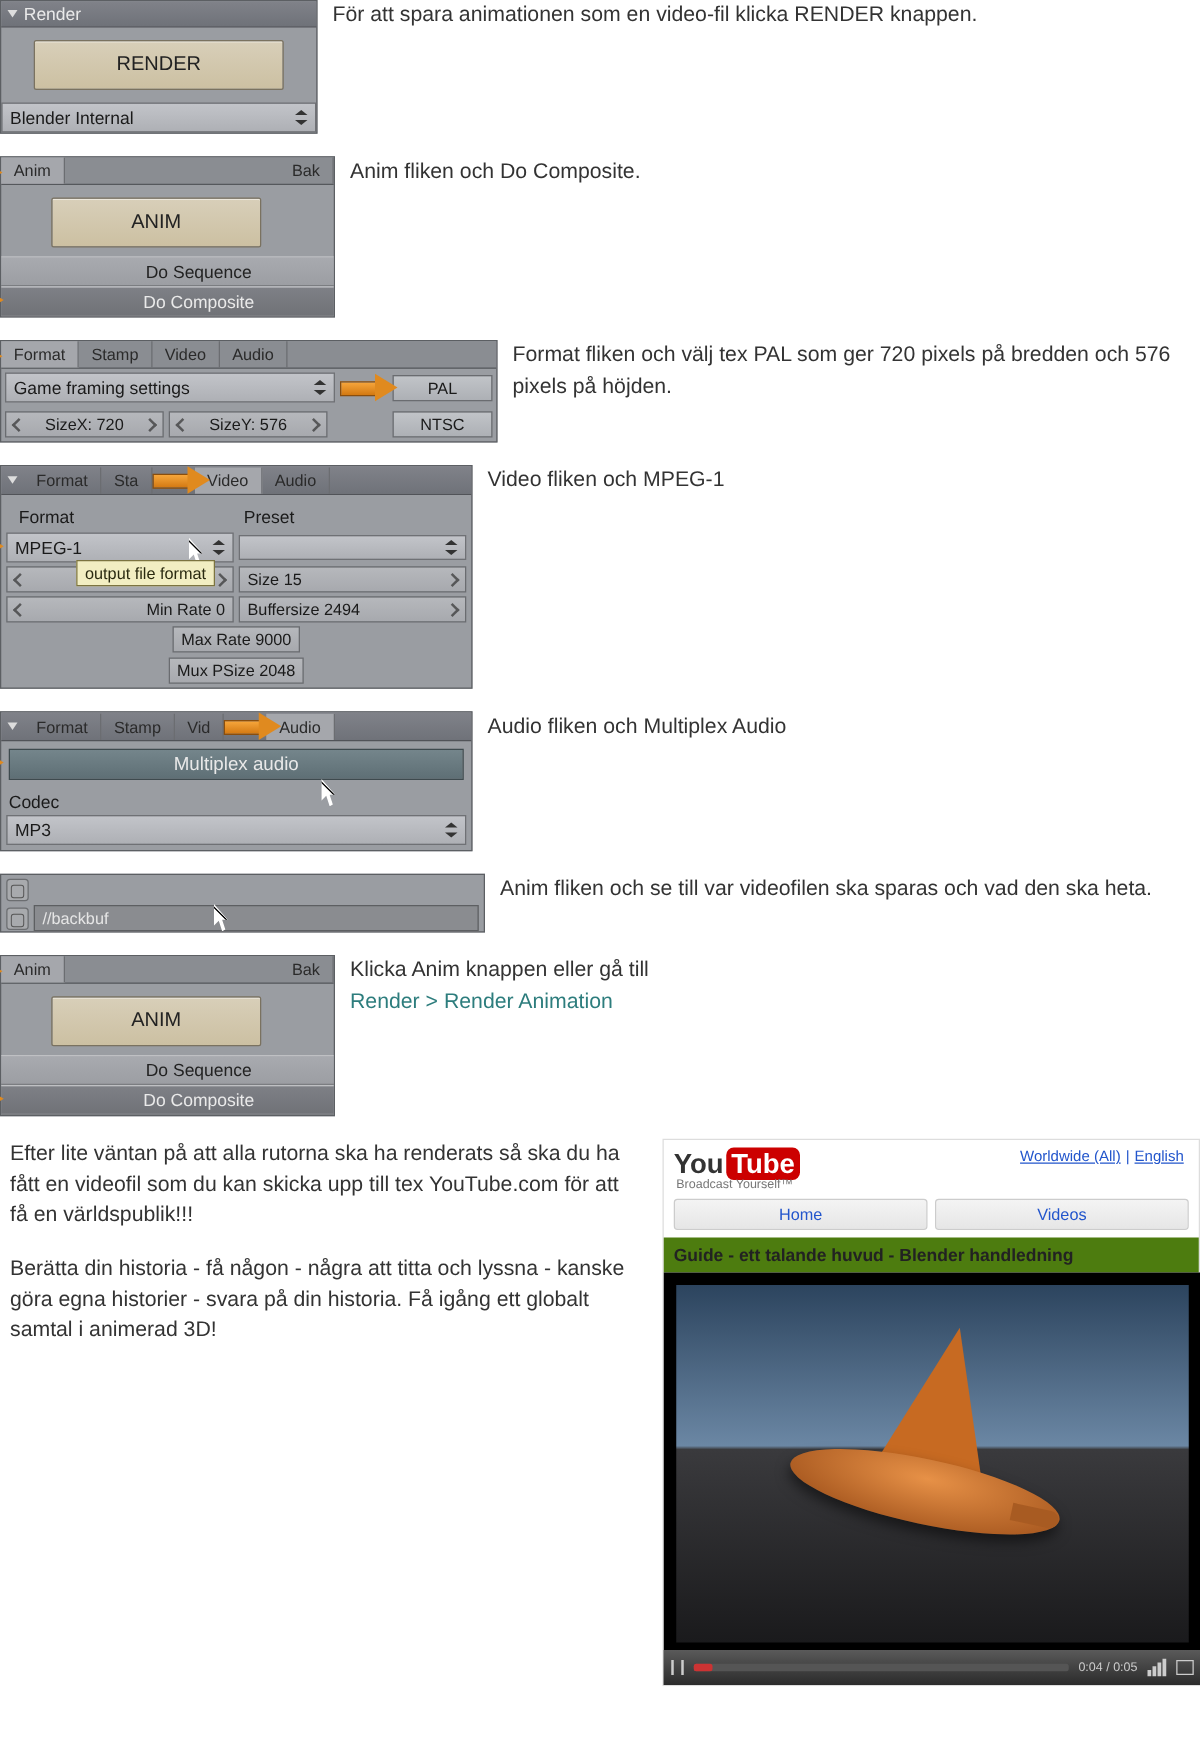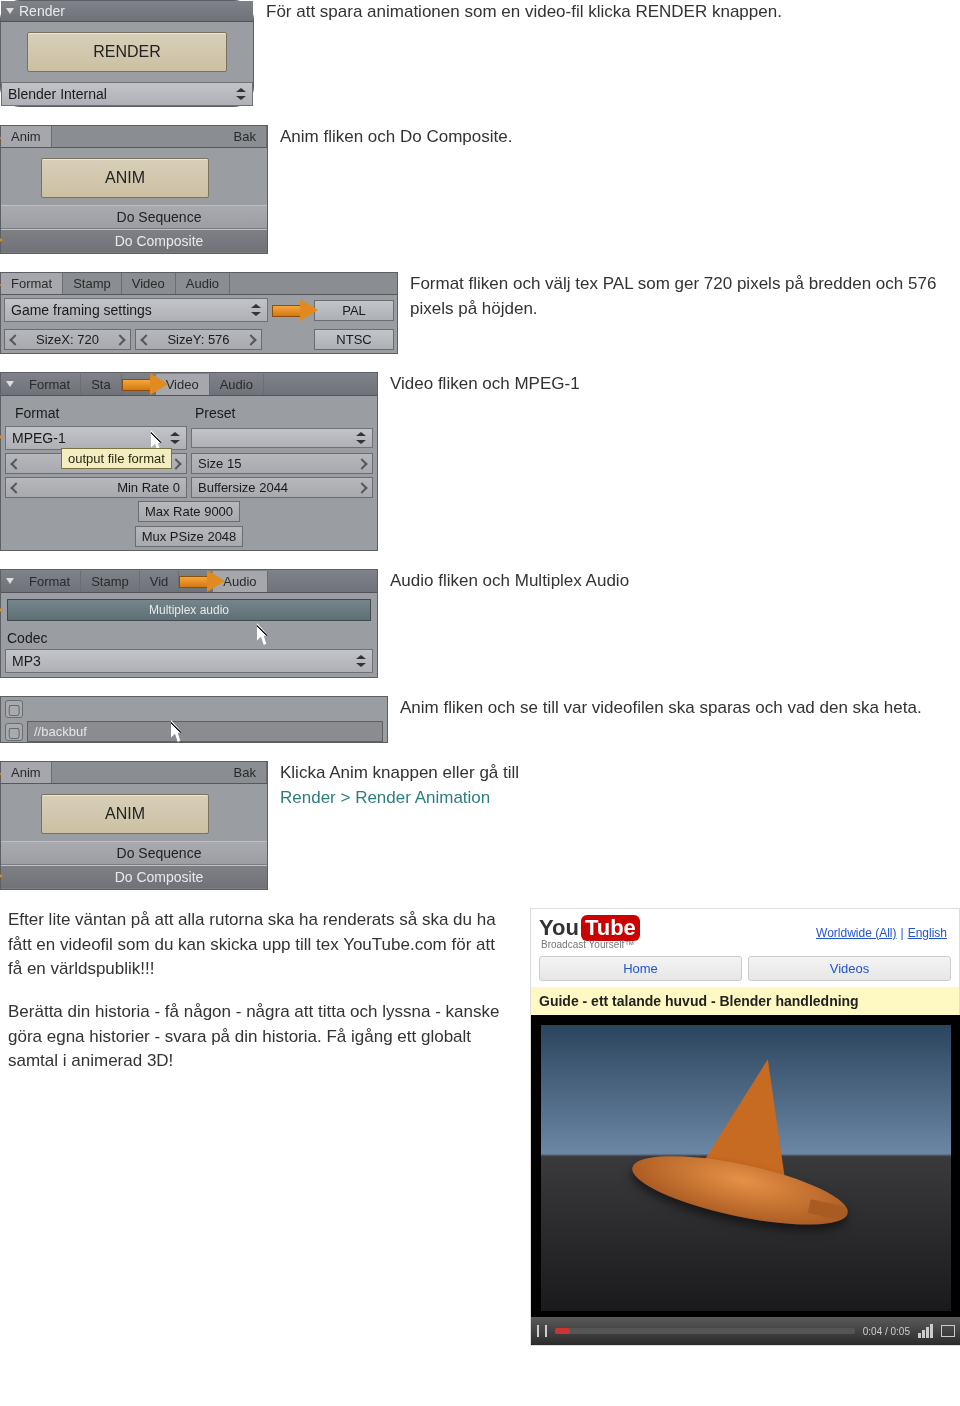--- a/index.html
+++ b/index.html
@@ -98,50 +98,50 @@
     border-left:18px solid #e08a1f;
     border-top:11px solid transparent;
     border-bottom:11px solid transparent;
   }
   .smallbtn {
     background: linear-gradient(#c1c4c8,#adb0b5);
     border:1px solid #6a6c70;
     padding:2px 8px;
     font-size:13px;
   }
-  .darkbtn { background: linear-gradient(#74858b,#5e6f75); color:#e8e8e8; border:1px solid #3e4a4e; padding:3px 8px; font-size:12px;}
+  .darkbtn { background: linear-gradient(#74858b,#5e6f75); color:#e8e8e8; border:1px solid #3e4a4e; padding:3px 8px; font-size:15px;}
   .label { font-size:14px; color:#1a1a1a; padding:3px 6px;}
   .yellow-tip{
     position:absolute;
     background:#f2eec2;
     border:1px solid #7c7440;
     padding:2px 6px;
     font-size:13px;
     color:#2a2a10;
   }
   .cursor {
     position:absolute;width:16px;height:22px;
     background:
       linear-gradient(45deg,transparent 48%,#000 50%,#000 52%,transparent 54%),
       #fff;
     clip-path: polygon(0 0,0 80%,25% 62%,42% 100%,58% 94%,42% 58%,70% 58%);
     border:0;
   }
 
   
   .yt { border:1px solid #ddd; width:430px;}
-  .yt-top{ display:flex; align-items:center; padding:6px 8px 0 8px;}
+  .yt-top{ display:flex; align-items:flex-start; padding:6px 8px 0 8px;}
   .yt-logo{font-weight:bold;font-size:22px;color:#333;display:flex;align-items:center;gap:2px;}
   .yt-tube{background:#cc0000;color:#fff;border-radius:6px;padding:0 4px;}
   .yt-slogan{font-size:10px;color:#777;margin-top:-2px;margin-left:2px;}
   .yt-links{margin-left:auto;font-size:12px;color:#2255cc;}
   .yt-links span{margin:0 4px;text-decoration:underline;}
   .yt-tabs{display:flex;gap:6px;margin:6px 8px;}
   .yt-tab{flex:1;text-align:center;background:linear-gradient(#f4f4f4,#e6e6e6);border:1px solid #ccc;border-radius:3px;padding:4px 0;font-size:13px;color:#2255cc;}
-  .yt-title{background:#fef9c3;padding:6px 8px;font-size:14px;font-weight:bold;color:#222;}
+  .yt-title{background:#4d7c0f;padding:6px 8px;font-size:14px;font-weight:bold;color:#222;}
   .yt-player{width:430px;height:330px;background:#000;position:relative;}
   .yt-scene{position:absolute;inset:10px 10px 34px 10px;background:linear-gradient(#2c445e,#6b87a4 45%,#3a3a3d 46%,#1a1a1c);}
   .hat{
     position:absolute;left:50%;top:48%;transform:translate(-50%,-50%) rotate(12deg);
     width:210px;height:210px;
   }
   .hat .cone{
     position:absolute;left:50%;top:0;transform:translateX(-50%);
     width:0;height:0;border-bottom:120px solid #c76a22;border-left:44px solid transparent;border-right:44px solid transparent;
   }
@@ -169,21 +169,21 @@
   .bottom-text p{font-size:17px;line-height:1.45;margin:0 0 18px 0;}
 
   .dosecline { background:linear-gradient(#a8aaaf,#9c9ea3);border-top:1px solid #bfc0c3;border-bottom:1px solid #7b7d81;padding:3px 8px;font-size:14px;color:#222;}
   .pathline{background:#8a8c90;padding:2px 6px;font-size:13px;color:#f2b380;border:1px solid #5d5f62;}
   .pathline.b{color:#e6e6e6;}
 </style>
 </head>
 <body>
 
 <div class="section">
-  <div class="panel" style="width:254px;border-radius:20px;">
+  <div class="panel" style="width:254px;">
     <div class="panel-header">
       <span class="tri"></span>
       <span>Render</span>
     </div>
     <div style="padding:4px;">
       <span class="bigbtn" style="width:200px;">RENDER</span>
     </div>
     <div class="select-bar">
       <span>Blender Internal</span>
       <span class="updown"></span>
@@ -289,21 +289,21 @@
           <span class="rr"></span>
         </div>
         <div class="yellow-tip" style="left:60px;top:-2px;">output file format</div>
       </div>
       <div class="row" style="padding:3px 4px 0 4px;gap:4px;">
         <div class="field" style="flex:1">
           <span class="lr"></span>
           <span>Min Rate 0</span>
         </div>
         <div class="field" style="flex:1">
-          <span>Buffersize 2044</span>
+          <span>Buffersize 2494</span>
           <span class="rr"></span>
         </div>
       </div>
       <div class="row" style="padding:3px 4px 3px 4px;gap:4px;flex-direction:column;">
         <div class="field" style="flex:1">
           <span>Max Rate 9000</span>
         </div>
         <div class="field" style="flex:1">
           <span>Mux PSize 2048</span>
         </div>

